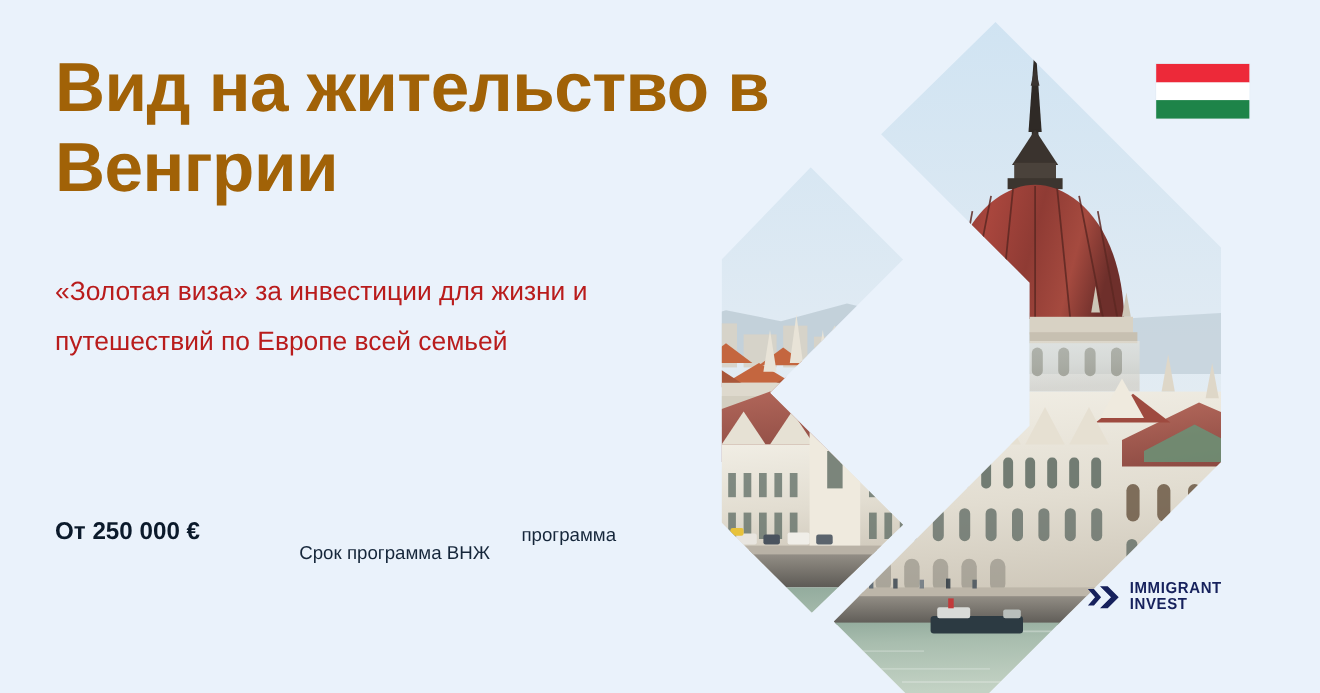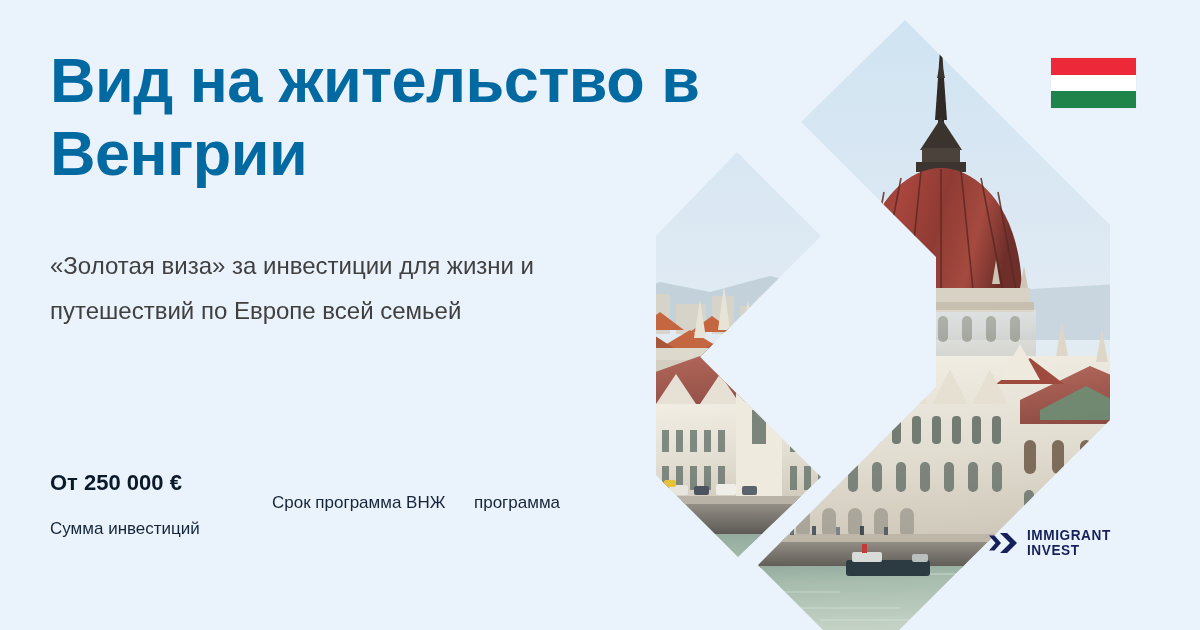--- a/index.html
+++ b/index.html
@@ -18,46 +18,46 @@
 
   
   .sky-svg { display:block; width:1200px; height:630px; }
 
   
   .headline {
     position:absolute; left:50px; top:44px;
     width:660px;
     font-size:63px; line-height:73px;
     font-weight:bold;
-    color:#0369a1;
+    color:#a16207;
     letter-spacing:-0.5px;
   }
   .subhead {
     position:absolute; left:50px; top:243px;
     width:560px;
     font-size:24px; line-height:45px;
     font-weight:normal;
-    color:#404040;
+    color:#b91c1c;
   }
 
   
   .stats { position:absolute; left:50px; top:470px; width:680px; height:120px; }
   .stat { position:absolute; top:0; }
   .stat-1 { left:0; width:200px; }
   .stat-2 { left:222px; width:180px; }
   .stat-3 { left:424px; width:250px; }
   .stat-value {
     font-size:22px; font-weight:bold; color:#0b1a2b; line-height:26px;
     white-space:nowrap;
   }
   .stat-label {
     margin-top:18px;
     font-size:17px; font-weight:normal; color:#15263a; line-height:30px;
   }
-  .stat-3 .stat-label { margin-top:18px; }
+  .stat-3 .stat-label { margin-top:2px; }
 
   
   .flag {
     position:absolute; left:1051px; top:58px;
     width:85px; height:50px;
     overflow:hidden;
     display:flex; flex-direction:column;
     box-shadow:0 0 0 0.5px rgba(0,0,0,0.04);
   }
   .flag-band { width:100%; height:33.3333%; }
@@ -421,21 +421,20 @@
   </div>
 
   <h1 class="headline">Вид на жительство в Венгрии</h1>
 
   <p class="subhead">«Золотая виза» за инвестиции для жизни и путешествий по Европе всей семьей</p>
 
   <div class="stats">
 
     <div class="stat stat-1">
       <div class="stat-value">От 250 000 €</div>
-      <div class="stat-label">Сумма инвестиций</div>
     </div>
 
     <div class="stat stat-2">
       <div class="stat-label">Срок программа ВНЖ</div>
     </div>
 
     <div class="stat stat-3">
       <div class="stat-label">программа</div>
     </div>
 

